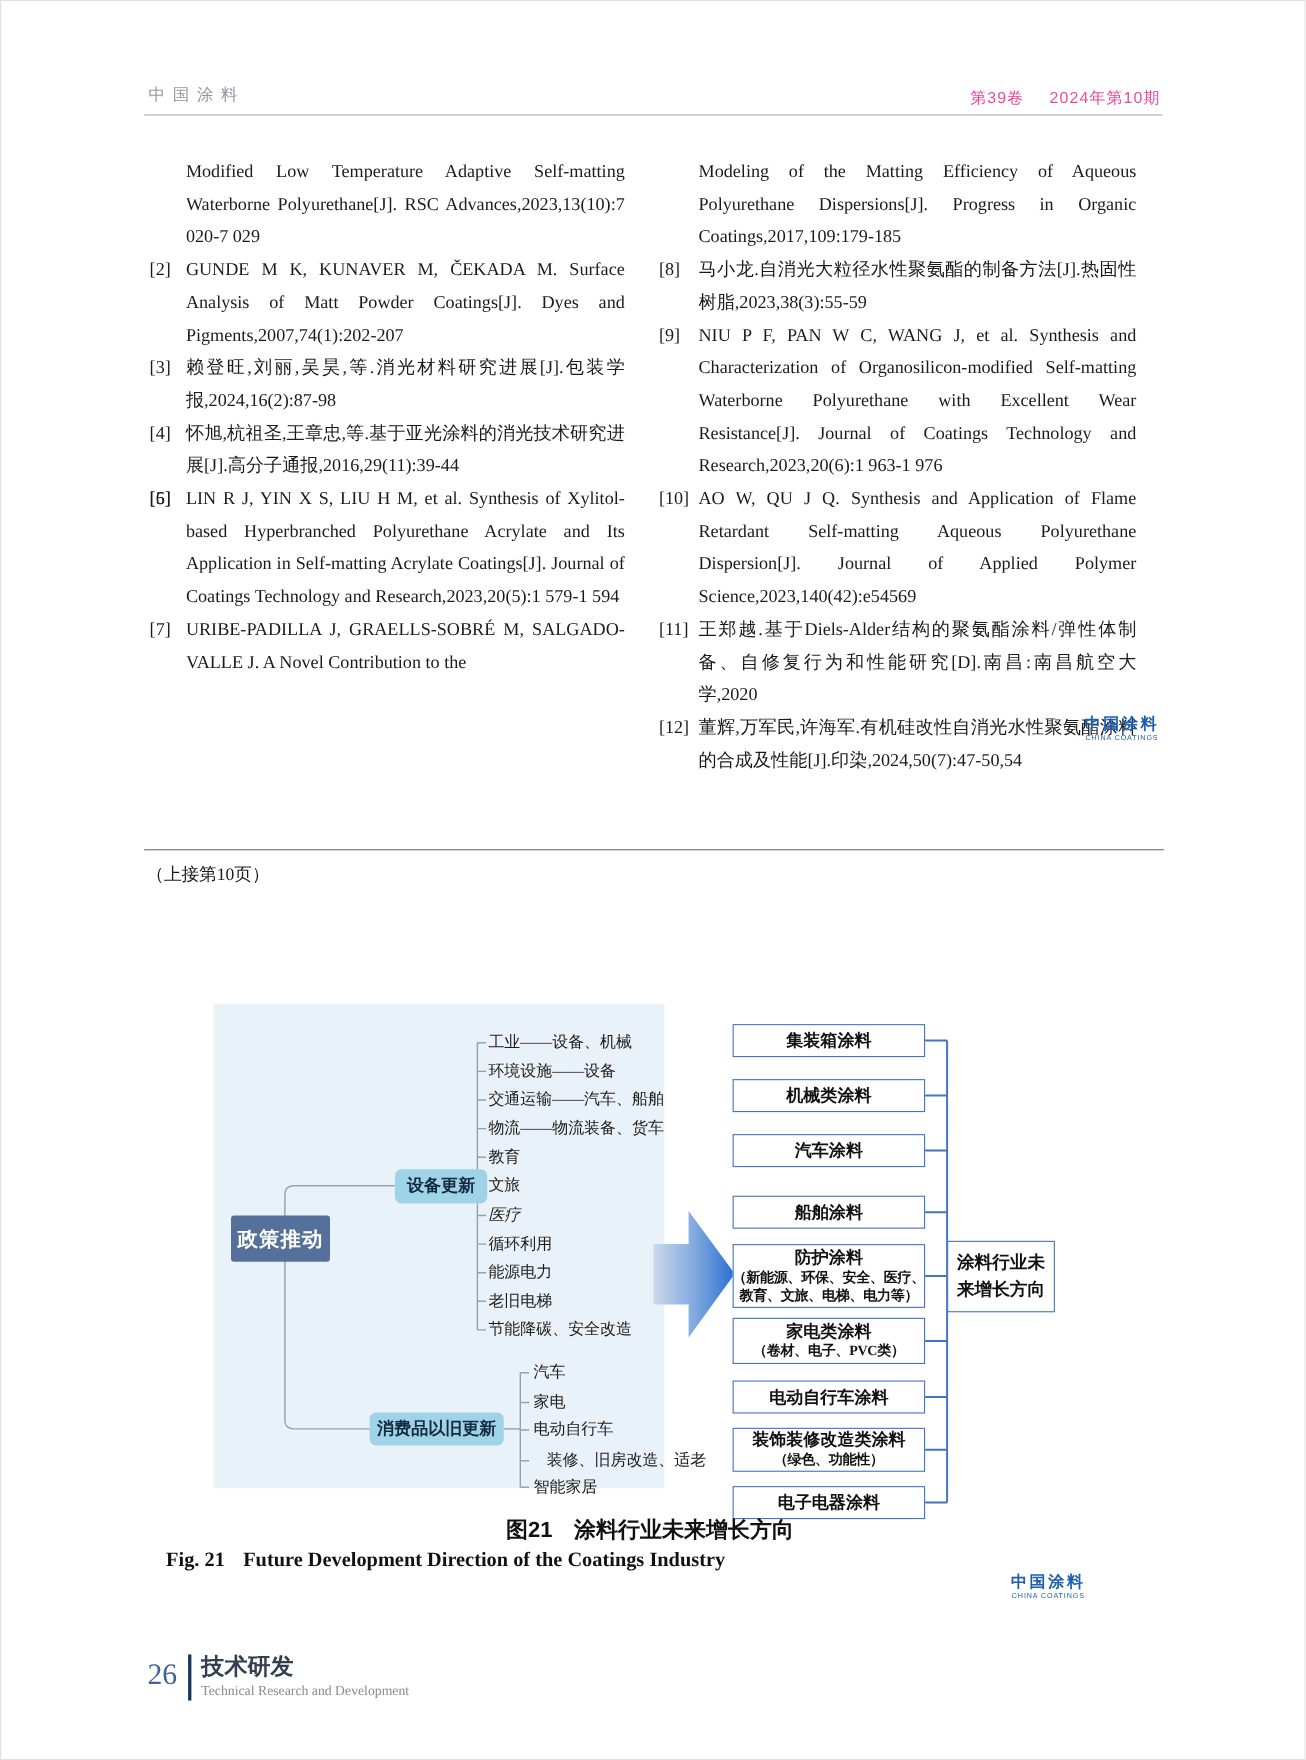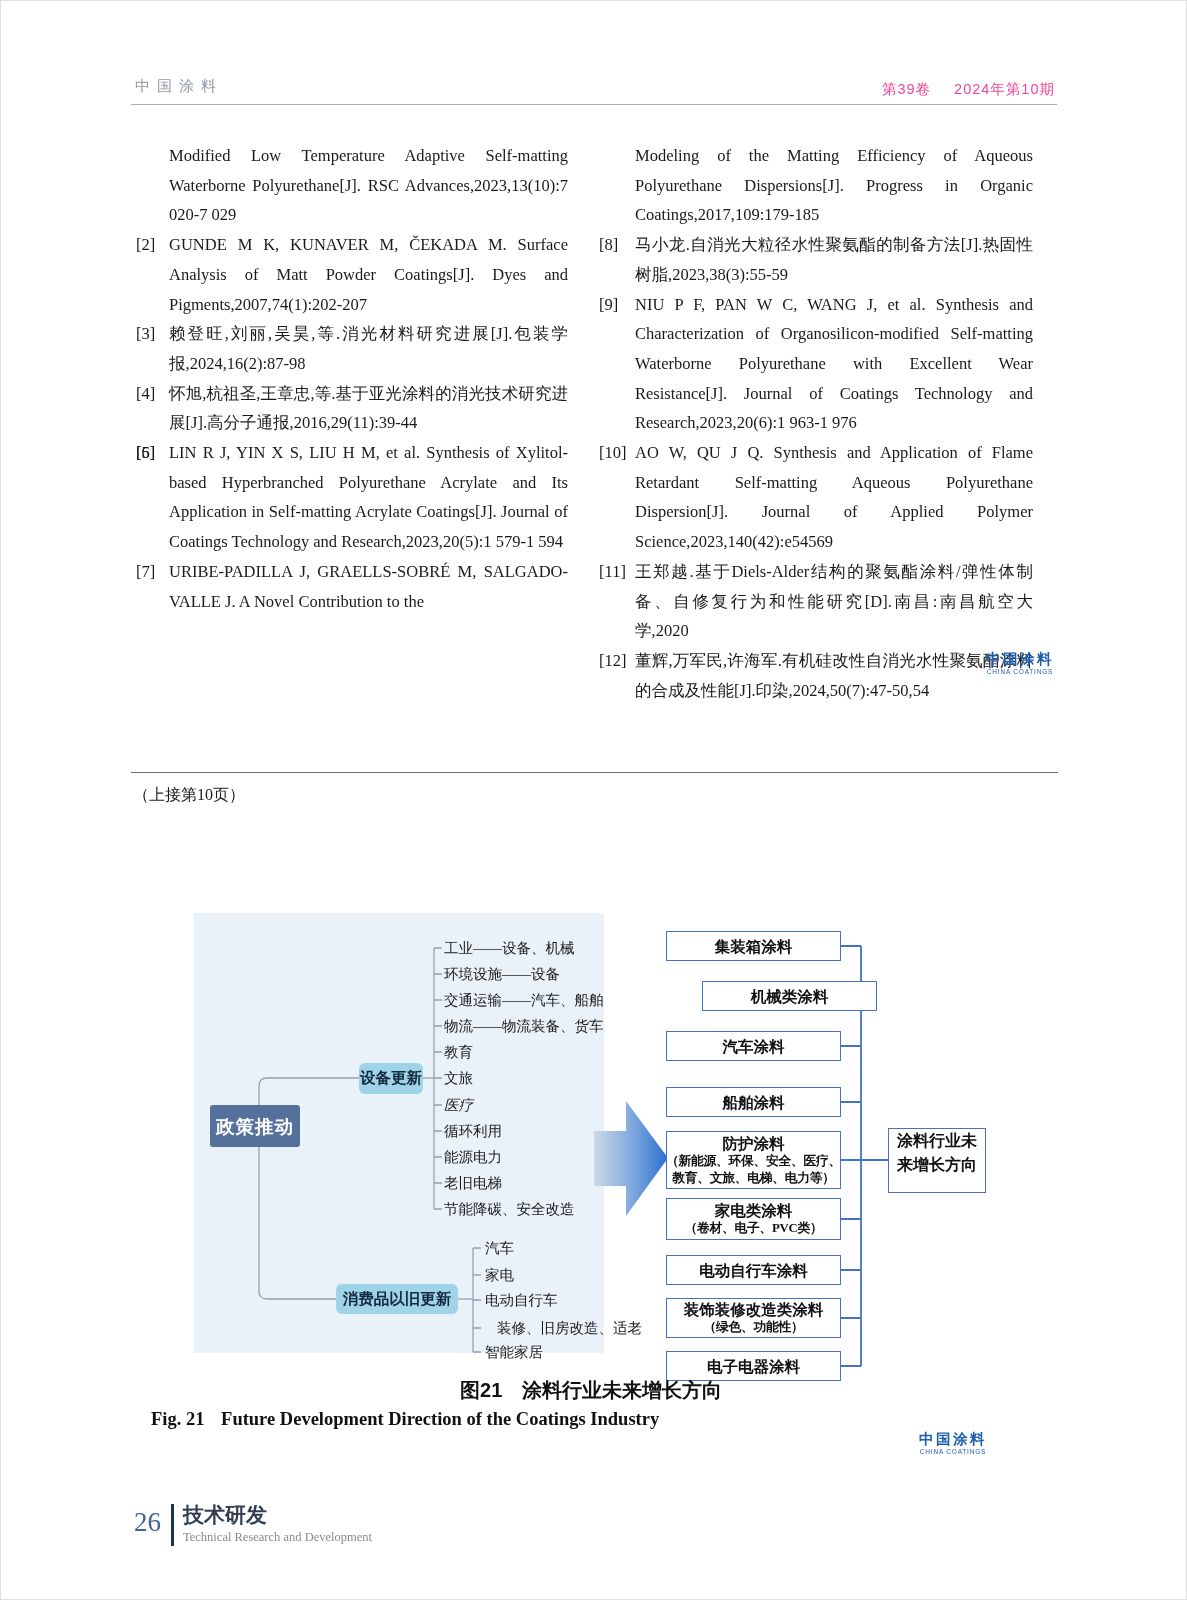--- a/index.html
+++ b/index.html
@@ -42,23 +42,23 @@
   .branch-box{position:absolute;background:#9fd3e8;border-radius:6px;color:#13293d;
               font-weight:700;font-size:15.5px;display:flex;align-items:center;justify-content:center;
               font-family:"Liberation Sans",sans-serif;box-sizing:border-box;}
   .mitem{position:absolute;height:20px;line-height:20px;font-size:14.5px;color:#1a1a1a;
          white-space:nowrap;}
   .fbox{position:absolute;width:175px;box-sizing:border-box;background:#fff;
         border:1.7px solid #4472c4;display:flex;flex-direction:column;align-items:center;
         justify-content:center;text-align:center;color:#111;}
   .fbox .l1{font-size:15.5px;font-weight:600;line-height:19px;white-space:nowrap;}
   .fbox .l2{font-size:12.8px;font-weight:600;line-height:17px;letter-spacing:-0.3px;white-space:nowrap;}
-  .tbox{position:absolute;left:737px;top:237px;width:98px;height:65px;box-sizing:border-box;
+  .tbox{position:absolute;left:710px;top:237px;width:98px;height:65px;box-sizing:border-box;
         background:#fff;border:1.7px solid #4472c4;display:flex;flex-direction:column;
-        align-items:center;color:#111;}
+        align-items:center;justify-content:center;color:#111;}
   .tbox span{font-size:16px;font-weight:600;line-height:24px;white-space:nowrap;}
 
   
   .cap-zh{left:150px;top:1376px;width:880px;text-align:center;font-weight:700;font-size:20px;
           color:#111;font-family:"Liberation Sans",sans-serif;}
   .cap-zh .gap{margin-left:14px;}
   .cap-en{left:150px;top:1408px;width:880px;text-align:left;font-weight:700;font-size:18.5px;color:#111;}
   .cap-en .gap{margin-left:12px;}
 
   
@@ -127,21 +127,21 @@
         <path d="M322,357 H330 M322,384 H330 M322,409 H330 M322,437 H330 M322,461 H330"></path>
       </g>
       <polygon points="443,240 475,240 475,210 517,267 475,325 475,295 443,295" fill="url(#ag)"></polygon>
       <g stroke="#4472c4" stroke-width="1.8" fill="none">
         <path d="M710,55 V475"></path>
         <path d="M690,55 H710 M690,105 H710 M690,155 H710 M690,211 H710 M690,269 H737 M690,328 H710 M690,379 H710 M690,427 H710 M690,475 H710"></path>
       </g>
     </svg>
 
     <div class="root-box">政策推动</div>
-    <div class="branch-box" style="left:208px;top:172px;width:64px;height:31px;">设备更新</div>
+    <div class="branch-box" style="left:208px;top:172px;width:84px;height:31px;">设备更新</div>
     <div class="branch-box" style="left:185px;top:393px;width:122px;height:30px;">消费品以旧更新</div>
 
     <div class="mitem" style="left:293px;top:47px;">工业——设备、机械</div>
     <div class="mitem" style="left:293px;top:73px;">环境设施——设备</div>
     <div class="mitem" style="left:293px;top:99px;">交通运输——汽车、船舶</div>
     <div class="mitem" style="left:293px;top:125px;">物流——物流装备、货车</div>
     <div class="mitem" style="left:293px;top:151px;">教育</div>
     <div class="mitem" style="left:293px;top:177px;">文旅</div>
     <div class="mitem" style="left:293px;top:204px;font-style:italic;">医疗</div>
     <div class="mitem" style="left:293px;top:230px;">循环利用</div>
@@ -151,21 +151,21 @@
 
     <div class="mitem" style="left:334px;top:347px;">汽车</div>
     <div class="mitem" style="left:334px;top:374px;">家电</div>
     <div class="mitem" style="left:334px;top:399px;">电动自行车</div>
     <div class="mitem" style="left:334px;top:427px;margin-left:12px;">装修、旧房改造、适老</div>
     <div class="mitem" style="left:334px;top:451px;">智能家居</div>
 
     <div class="fbox" style="left:515px;top:40px;height:30px;">
         <span class="l1">集装箱涂料</span>
       </div>
-    <div class="fbox" style="left:515px;top:90px;height:30px;margin-left:36px;">
+    <div class="fbox" style="left:515px;top:90px;height:30px;">
         <span class="l1">机械类涂料</span>
       </div>
     <div class="fbox" style="left:515px;top:140px;height:30px;">
         <span class="l1">汽车涂料</span>
       </div>
     <div class="fbox" style="left:515px;top:196px;height:30px;">
         <span class="l1">船舶涂料</span>
       </div>
     <div class="fbox" style="left:515px;top:240px;height:58px;">
       <span class="l1">防护涂料</span>

